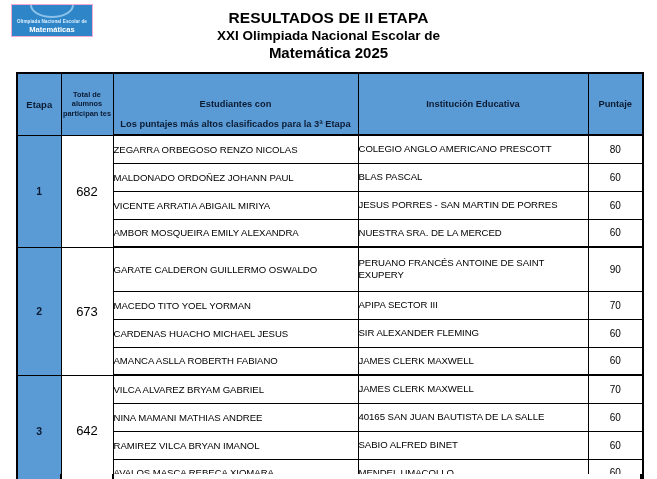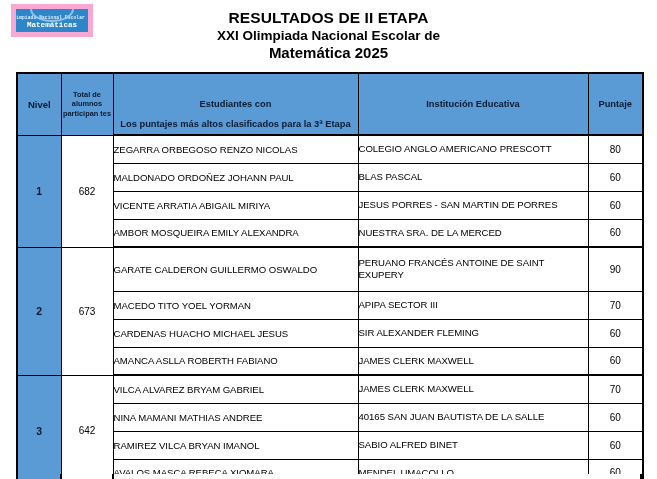--- a/index.html
+++ b/index.html
@@ -22,29 +22,28 @@
     height: 68px;
   }
 
   .logo {
     position: absolute;
     left: 11px;
     top: 4px;
     width: 82px;
     height: 33px;
     background: #2E86C8;
-    border: 5px solid #f9a8d4;
+    border: 1px solid #f9a8d4;
     box-sizing: border-box;
     overflow: hidden;
     display: flex;
     flex-direction: column;
     align-items: center;
     justify-content: flex-end;
     padding-bottom: 2px;
-    font-family: Liberation Mono, monospace;
   }
   .logo-arc {
     position: absolute;
     top: -13px;
     left: 50%;
     transform: translateX(-50%);
     width: 40px;
     height: 22px;
     border: 2px solid #9ccdf0;
     border-radius: 50%;
@@ -137,21 +136,21 @@
     font-size: 10.5px;
     text-align: center;
     border-left: 2px solid #000;
     border-right: 2px solid #000;
     border-top: 2px solid #000;
     border-bottom: 2px solid #000;
   }
   td.total-cell {
     background: #ffffff;
     color: #000;
-    font-size: 10px;
+    font-size: 13px;
     text-align: center;
     border-right: 2px solid #000;
     border-top: 2px solid #000;
     border-bottom: 2px solid #000;
   }
   td.student-cell {
     font-size: 9.6px;
     padding: 0 0 0 4px;
     color: #000;
     letter-spacing: -0.05px;
@@ -223,21 +222,21 @@
   <table class="results">
     <colgroup>
       <col class="c-nivel">
       <col class="c-total">
       <col class="c-est">
       <col class="c-inst">
       <col class="c-punt">
     </colgroup>
     <thead>
       <tr>
-        <th class="h-nivel">Nivel</th>
+        <th class="h-nivel">Etapa</th>
         <th class="h-total">Total de alumnos participan tes</th>
         <th class="h-est">
           <span class="h-est-l1">Estudiantes con</span>
           <span class="h-est-gap"></span>
           <span class="h-est-l2">Los puntajes más altos clasificados para la 3ª Etapa</span>
         </th>
         <th class="h-inst">Institución Educativa</th>
         <th class="h-punt">Puntaje</th>
       </tr>
     </thead>

